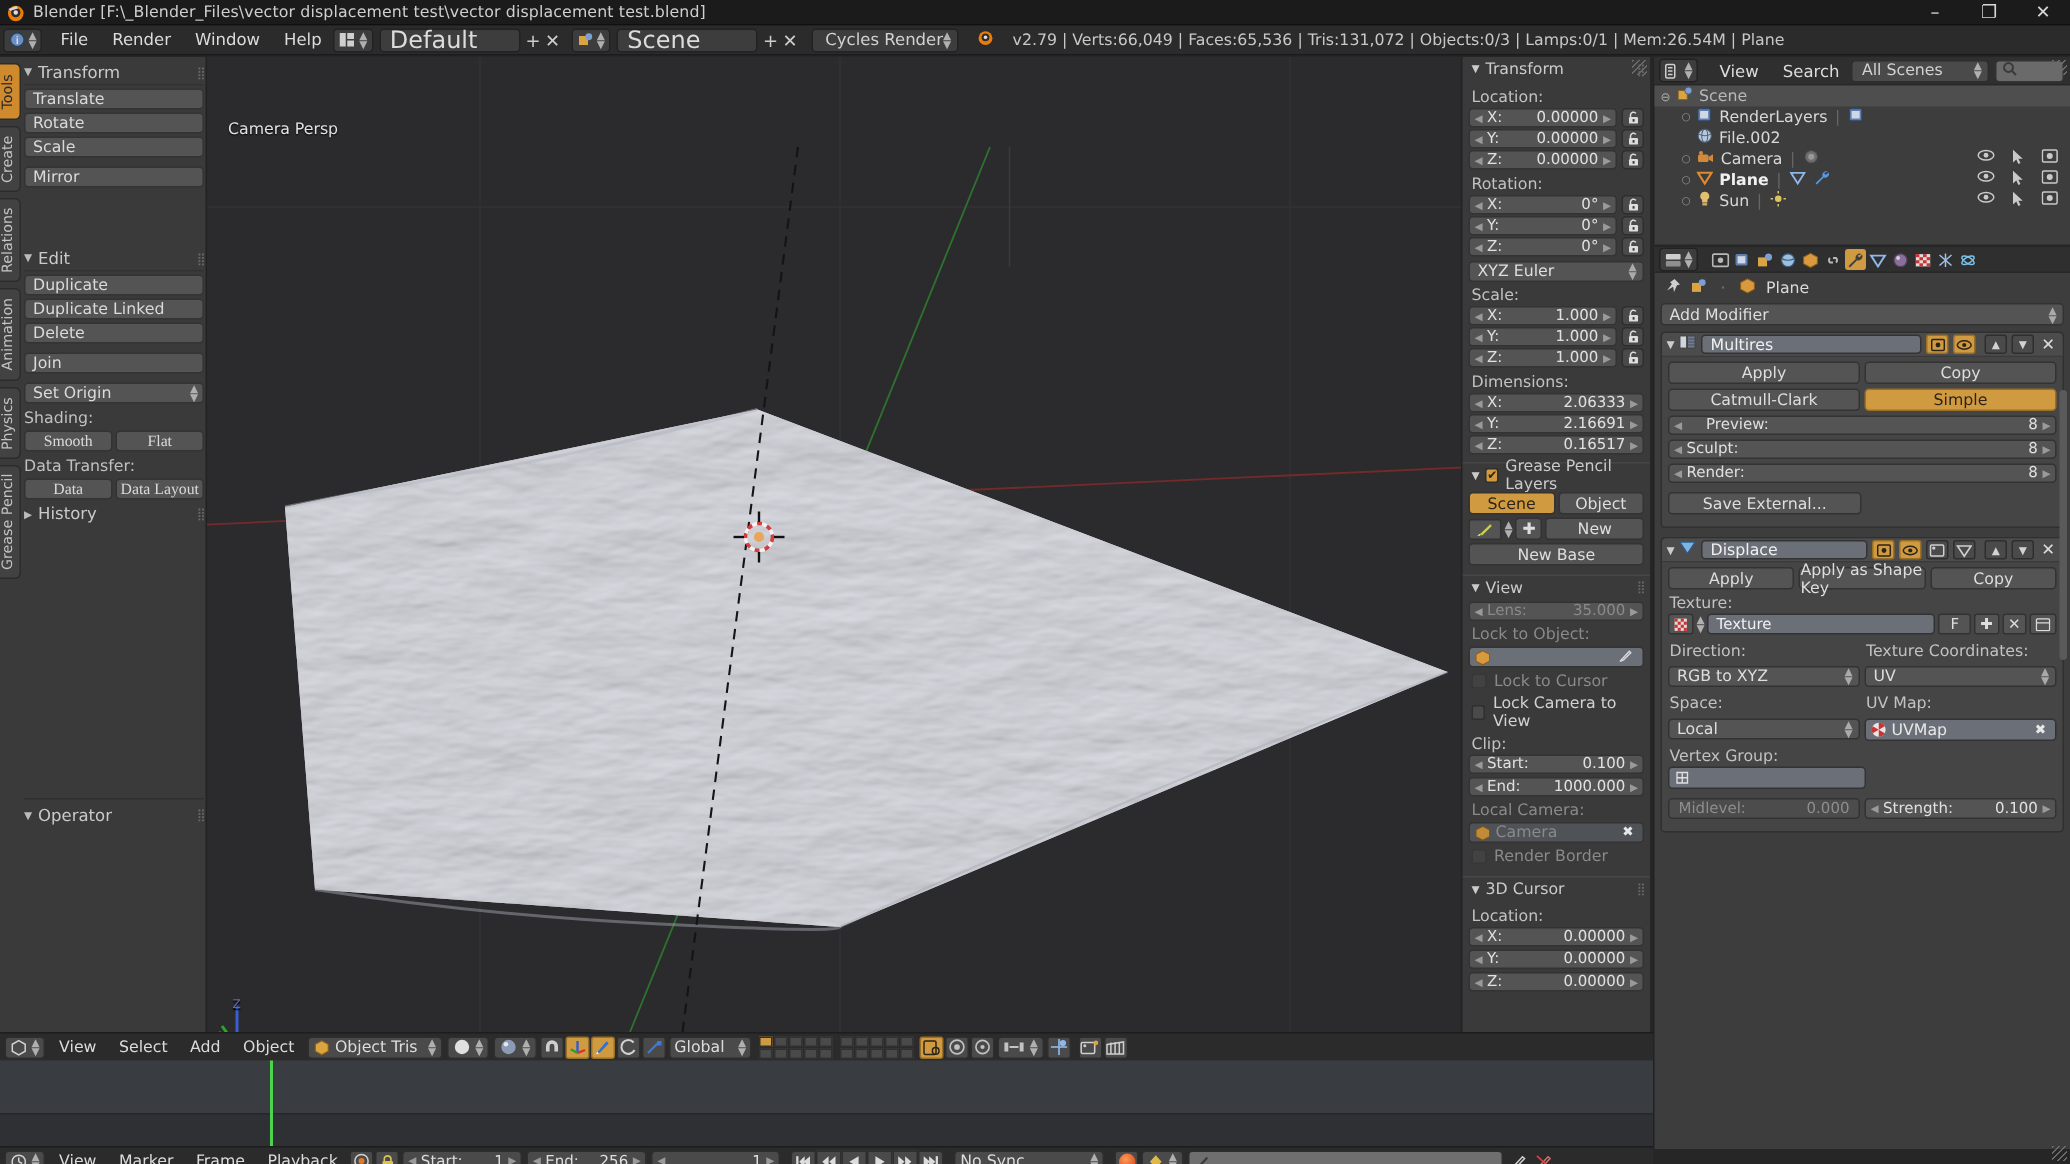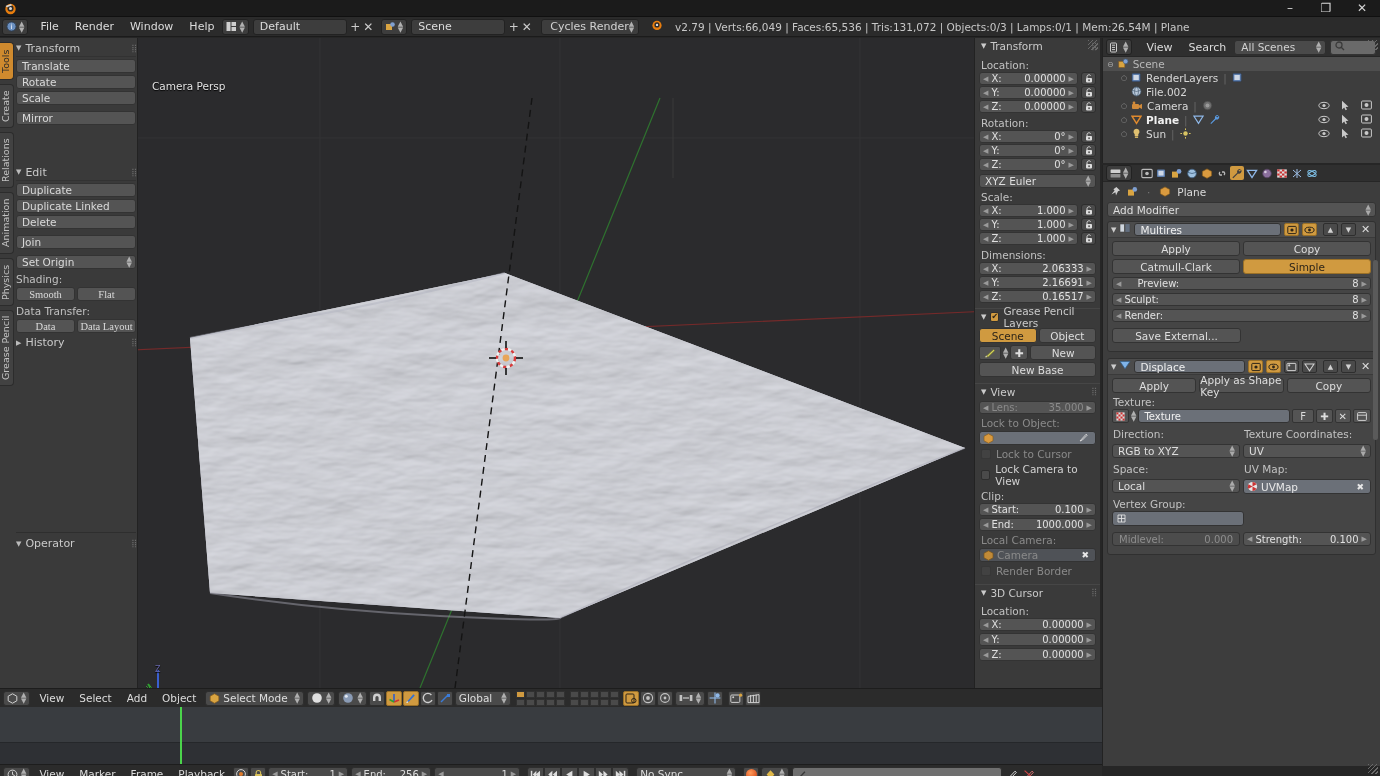--- a/index.html
+++ b/index.html
@@ -35,21 +35,21 @@
   .hdr-icon-btn {
     height:16px; min-width:22px; background:#3d3d3d; border-radius:3px;
     display:flex; align-items:center; justify-content:center; gap:2px;
     padding:0 3px; margin-right:4px; border:1px solid #222;
   }
   .menu-item { padding:0 8px; font-size:11px; color:#dcdcdc; line-height:20px; }
   .screen-sel {
     height:16px; background:#3d3d3d; border-radius:3px; display:flex;
     align-items:center; border:1px solid #222; margin-right:2px;
   }
-  .screen-sel .sval { padding:0 8px 0 6px; font-size:11px; color:#dcdcdc; min-width:92px; }
+  .screen-sel .sval { padding:0 8px 0 6px; font-size:16px; color:#dcdcdc; min-width:92px; }
   .plus-x { width:13px; text-align:center; font-size:12px; color:#ccc; }
   .engine-sel {
     height:16px; min-width:88px; background:#3d3d3d; border-radius:3px;
     display:flex; align-items:center; justify-content:space-between;
     border:1px solid #222; padding:0 4px 0 8px; margin-left:8px;
   }
   .stats { font-size:10.5px; color:#c8c8c8; margin-left:12px; }
   .updown { font-size:7px; line-height:6px; color:#b0b0b0; display:flex; flex-direction:column; }
 
   
@@ -304,20 +304,21 @@
 
   <div class="titlebar">
     <span class="bl-logo">
       <svg width="13" height="13" viewBox="0 0 13 13">
         <circle cx="6.5" cy="7" r="5.2" fill="#e87d0d"></circle>
         <circle cx="6.5" cy="6.4" r="3.1" fill="#2b2b2b"></circle>
         <circle cx="6.5" cy="6.4" r="1.5" fill="#ddd"></circle>
         <path d="M1.5 4 L7 2 L8 3.6 L3 5.2 Z" fill="#d7d7d7"></path>
       </svg>
     </span>
+    <span class="title-text">Blender [F:\_Blender_Files\vector displacement test\vector displacement test.blend]</span>
     <div class="wincontrols">
       <div>–</div>
       <div>❐</div>
       <div>✕</div>
     </div>
   </div>
 
   <div class="topbar">
     <div class="hdr-icon-btn">
       <svg width="11" height="11" viewBox="0 0 11 11">
@@ -1341,21 +1342,21 @@
     </div>
     <span class="vh-menu">View</span>
     <span class="vh-menu">Select</span>
     <span class="vh-menu">Add</span>
     <span class="vh-menu">Object</span>
 
     <div class="vh-box">
       <svg width="11" height="11" viewBox="0 0 11 11">
           <path d="M5.5 0.8 L9.8 3.2 L9.8 7.8 L5.5 10.2 L1.2 7.8 L1.2 3.2 Z" fill="#d9a441" stroke="#8a5f1e" stroke-width="0.7"></path>
         </svg>
-      <span>Select Mode</span>
+      <span>Object Tris</span>
       <span class="updown" style="margin-left:4px">▲<br>▼</span>
     </div>
 
     <div class="vh-box">
       <svg width="12" height="12" viewBox="0 0 12 12">
           <circle cx="6" cy="6" r="4.8" fill="#e0e0e0"></circle>
         </svg>
       <span class="updown">▲<br>▼</span>
     </div>
 

